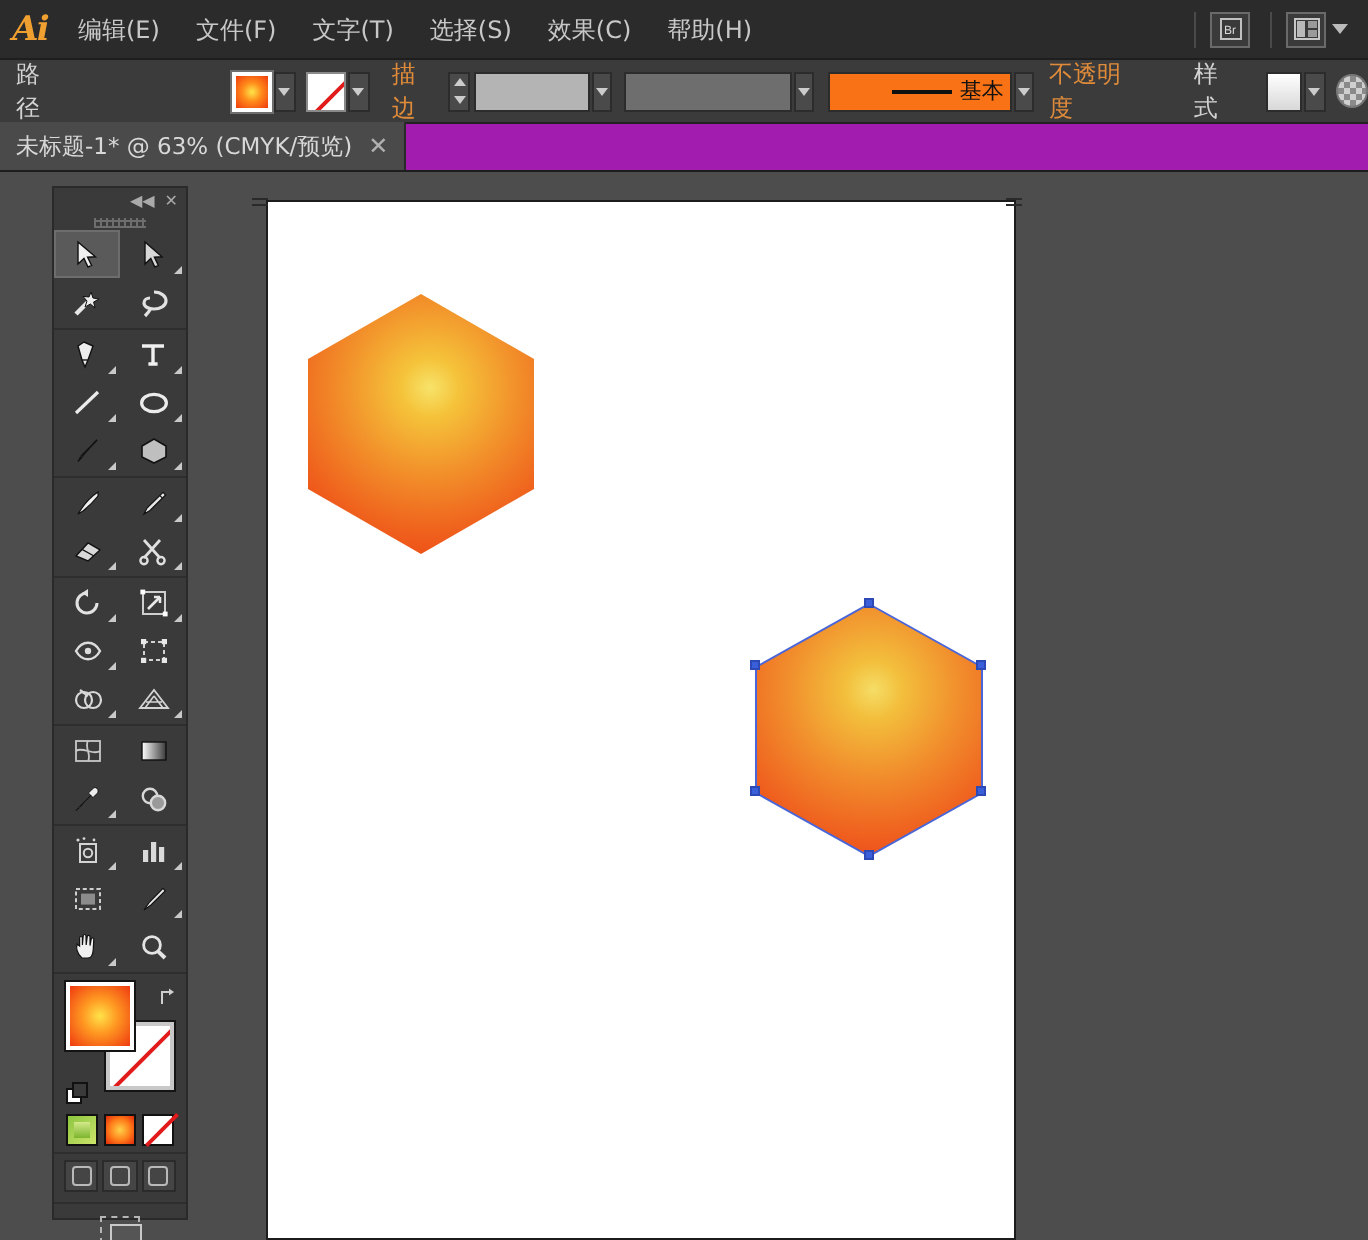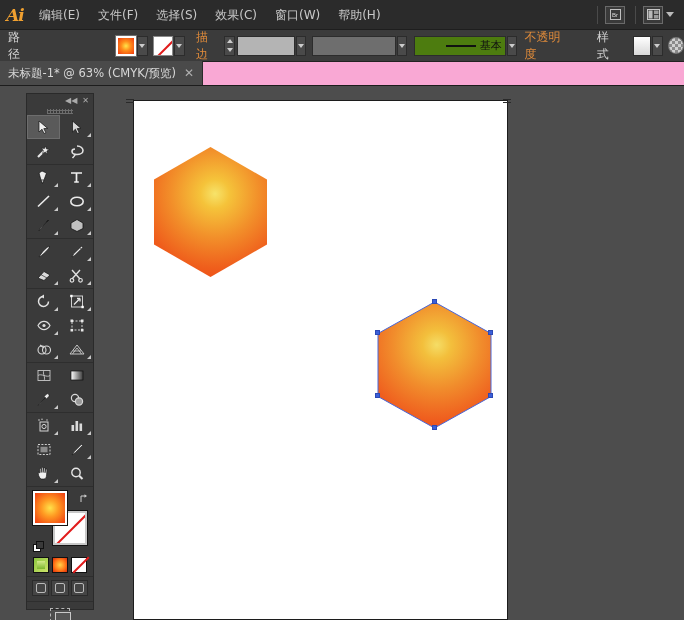--- a/index.html
+++ b/index.html
@@ -70,37 +70,37 @@
     display:flex;flex-direction:column;align-items:center;justify-content:space-around;margin-right:2px;
   }
   .stepper .up{width:0;height:0;border-left:3px solid transparent;border-right:3px solid transparent;border-bottom:4px solid #ccc;}
   .stepper .dn{width:0;height:0;border-left:3px solid transparent;border-right:3px solid transparent;border-top:4px solid #ccc;}
   .combo{
     height:20px; background:#b4b4b4; border:1px solid #2c2c2c;
     display:flex; align-items:center; padding:0 3px; font-size:11px; color:#222;
   }
   .combo.wide{ width:62px; }
   .combo.gray{ width:90px; background:#6e6e6e; }
-  .combo.profile{ width:96px; background:#4d7c0f; justify-content:flex-start;padding-left:31px; }
+  .combo.profile{ width:96px; background:#f97316; justify-content:flex-start;padding-left:31px; }
   .profile-line{ flex:1; height:2px; background:#111; margin-right:4px; }
   .profile-txt{ color:#111; font-size:11px; }
   .style-sw{
     width:20px;height:20px;background:linear-gradient(#ffffff,#d8d8d8);
     border:1px solid #2c2c2c;
   }
   .round-icon{
     width:17px;height:17px;border-radius:50%;
     background:repeating-conic-gradient(#cfcfcf 0 25%, #8a8a8a 0 50%);
     background-size:6px 6px; border:1px solid #777;
   }
 
   
   .tabbar{
     position:absolute; left:0; top:62px; width:684px; height:24px;
-    background:#f9a8d4; border-bottom:1px solid #1d1d1d; display:flex; align-items:flex-end;
+    background:#a21caf; border-bottom:1px solid #1d1d1d; display:flex; align-items:flex-end;
   }
   .doctab{
     height:24px; background:#4a4a4a; border-right:1px solid #2a2a2a;
     display:flex; align-items:center; padding:0 8px; gap:8px;
   }
   .doctab-title{ color:#d8d8d8; font-size:11.5px; white-space:nowrap; }
   .doctab-close{ color:#b0b0b0; font-size:12px; line-height:1; cursor:pointer; }
 
   
   .canvas{
@@ -202,23 +202,23 @@
 </head>
 <body>
 
 <div class="app">
 
   <div class="menubar">
     <div class="ai-logo">Ai</div>
 
     <div class="menu-item">编辑(E)</div>
     <div class="menu-item">文件(F)</div>
+    <div class="menu-item">文字(T)</div>
     <div class="menu-item">选择(S)</div>
     <div class="menu-item">效果(C)</div>
-    <div class="menu-item">窗口(W)</div>
     <div class="menu-item">帮助(H)</div>
 
     <div class="menu-right">
       <div class="sep-v"></div>
       <div class="mb-icon">
         <svg width="11" height="11" viewBox="0 0 11 11">
             <rect x="0.5" y="0.5" width="10" height="10" fill="none" stroke="#c0c0c0"></rect>
             <text x="2" y="8" font-size="6" fill="#d8d8d8" font-family="sans-serif">Br</text>
           </svg>
       </div>

